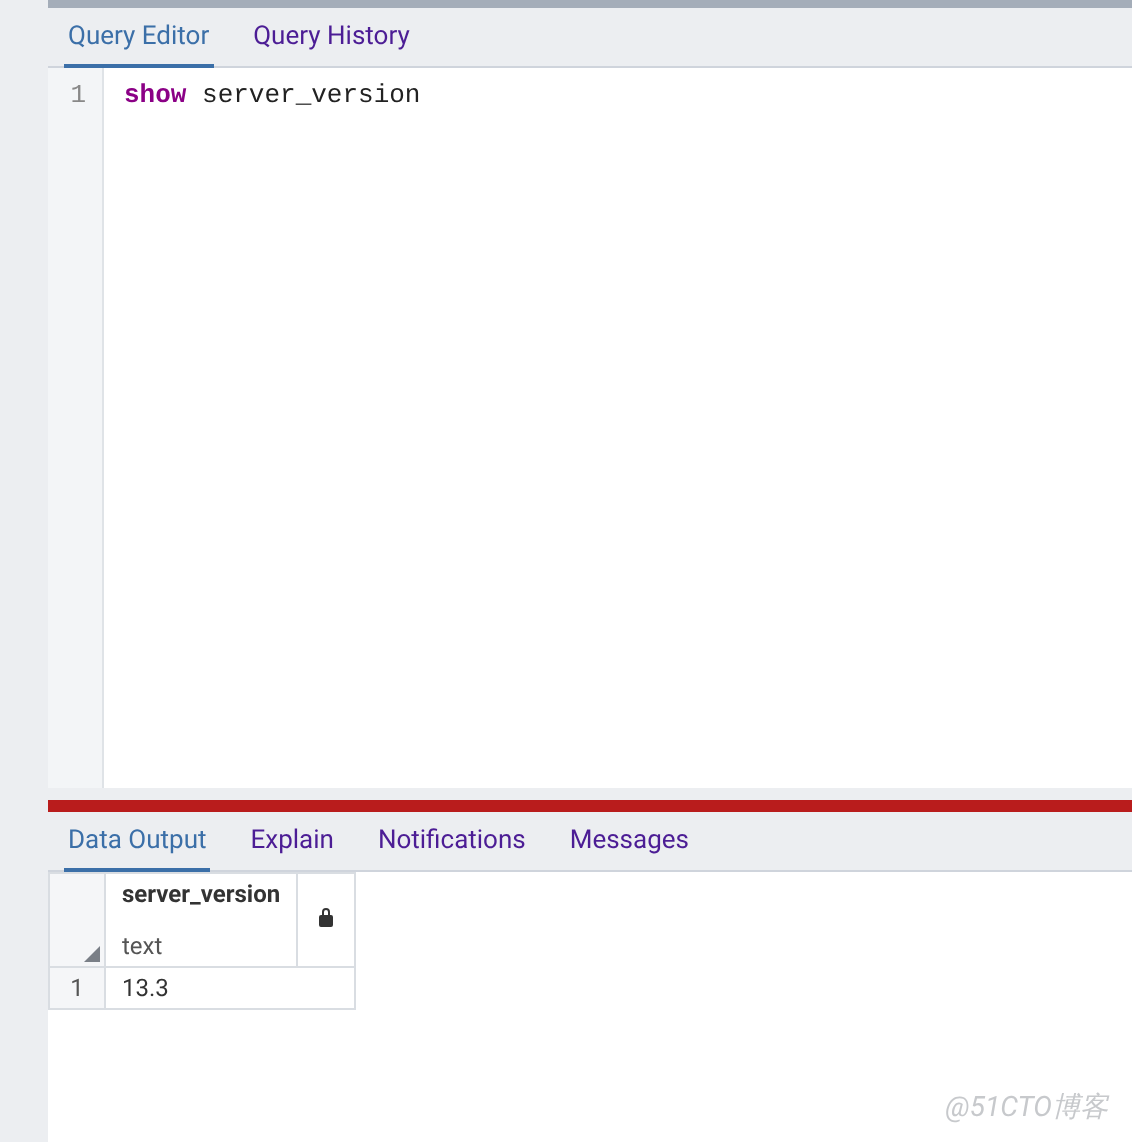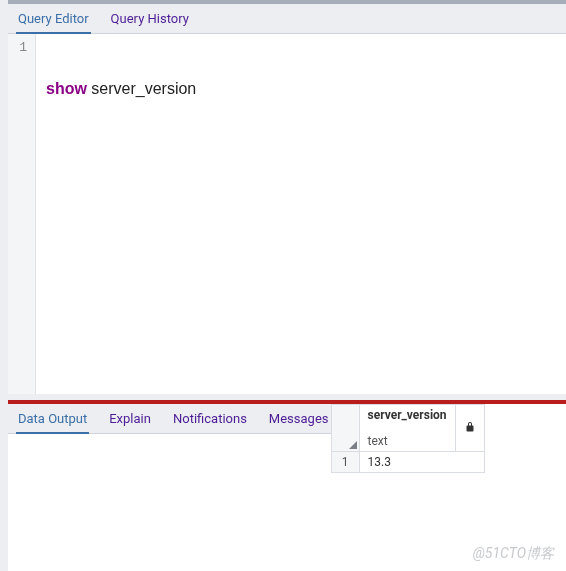--- a/index.html
+++ b/index.html
@@ -10,21 +10,21 @@
     color: #333;
     width: 566px;
     height: 571px;
     overflow: hidden;
     position: relative;
   }
   .app {
     display: flex;
     flex-direction: column;
     height: 100%;
-    padding-left: 8px;
+    padding-left: 24px;
   }
   .top-bar {
     height: 4px;
     background: #a4adb9;
   }
   .tabs {
     display: flex;
     align-items: flex-end;
     background: #eceef1;
     border-bottom: 1px solid #cfd4dc;
@@ -57,37 +57,36 @@
     text-align: right;
     padding: 6px 8px 0 8px;
     font-family: "Courier New", monospace;
     font-size: 13px;
     min-width: 28px;
     user-select: none;
     border-right: 1px solid #dfe3e7;
   }
   .code {
     padding: 6px 10px 0 10px;
-    font-family: Liberation Sans, sans-serif;
-    font-size: 16px;
+    font-family: Liberation Mono, monospace;
+    font-size: 13px;
     white-space: pre;
-    margin-top: 40px;
   }
   .kw { color: #8b0086; font-weight: bold; }
   .ident { color: #222; }
   .splitter {
     height: 6px;
     background: #eceef1;
   }
   .results-area {
     background: #fff;
     flex: 1;
     display: flex;
-    flex-direction: row;
-    border-top: 4px solid #b91c1c;
+    flex-direction: column;
+    border-top: 6px solid #b91c1c;
   }
   .grid {
     padding: 0;
   }
   table.result {
     border-collapse: collapse;
     font-size: 12px;
     margin: 0;
   }
   table.result th, table.result td {

